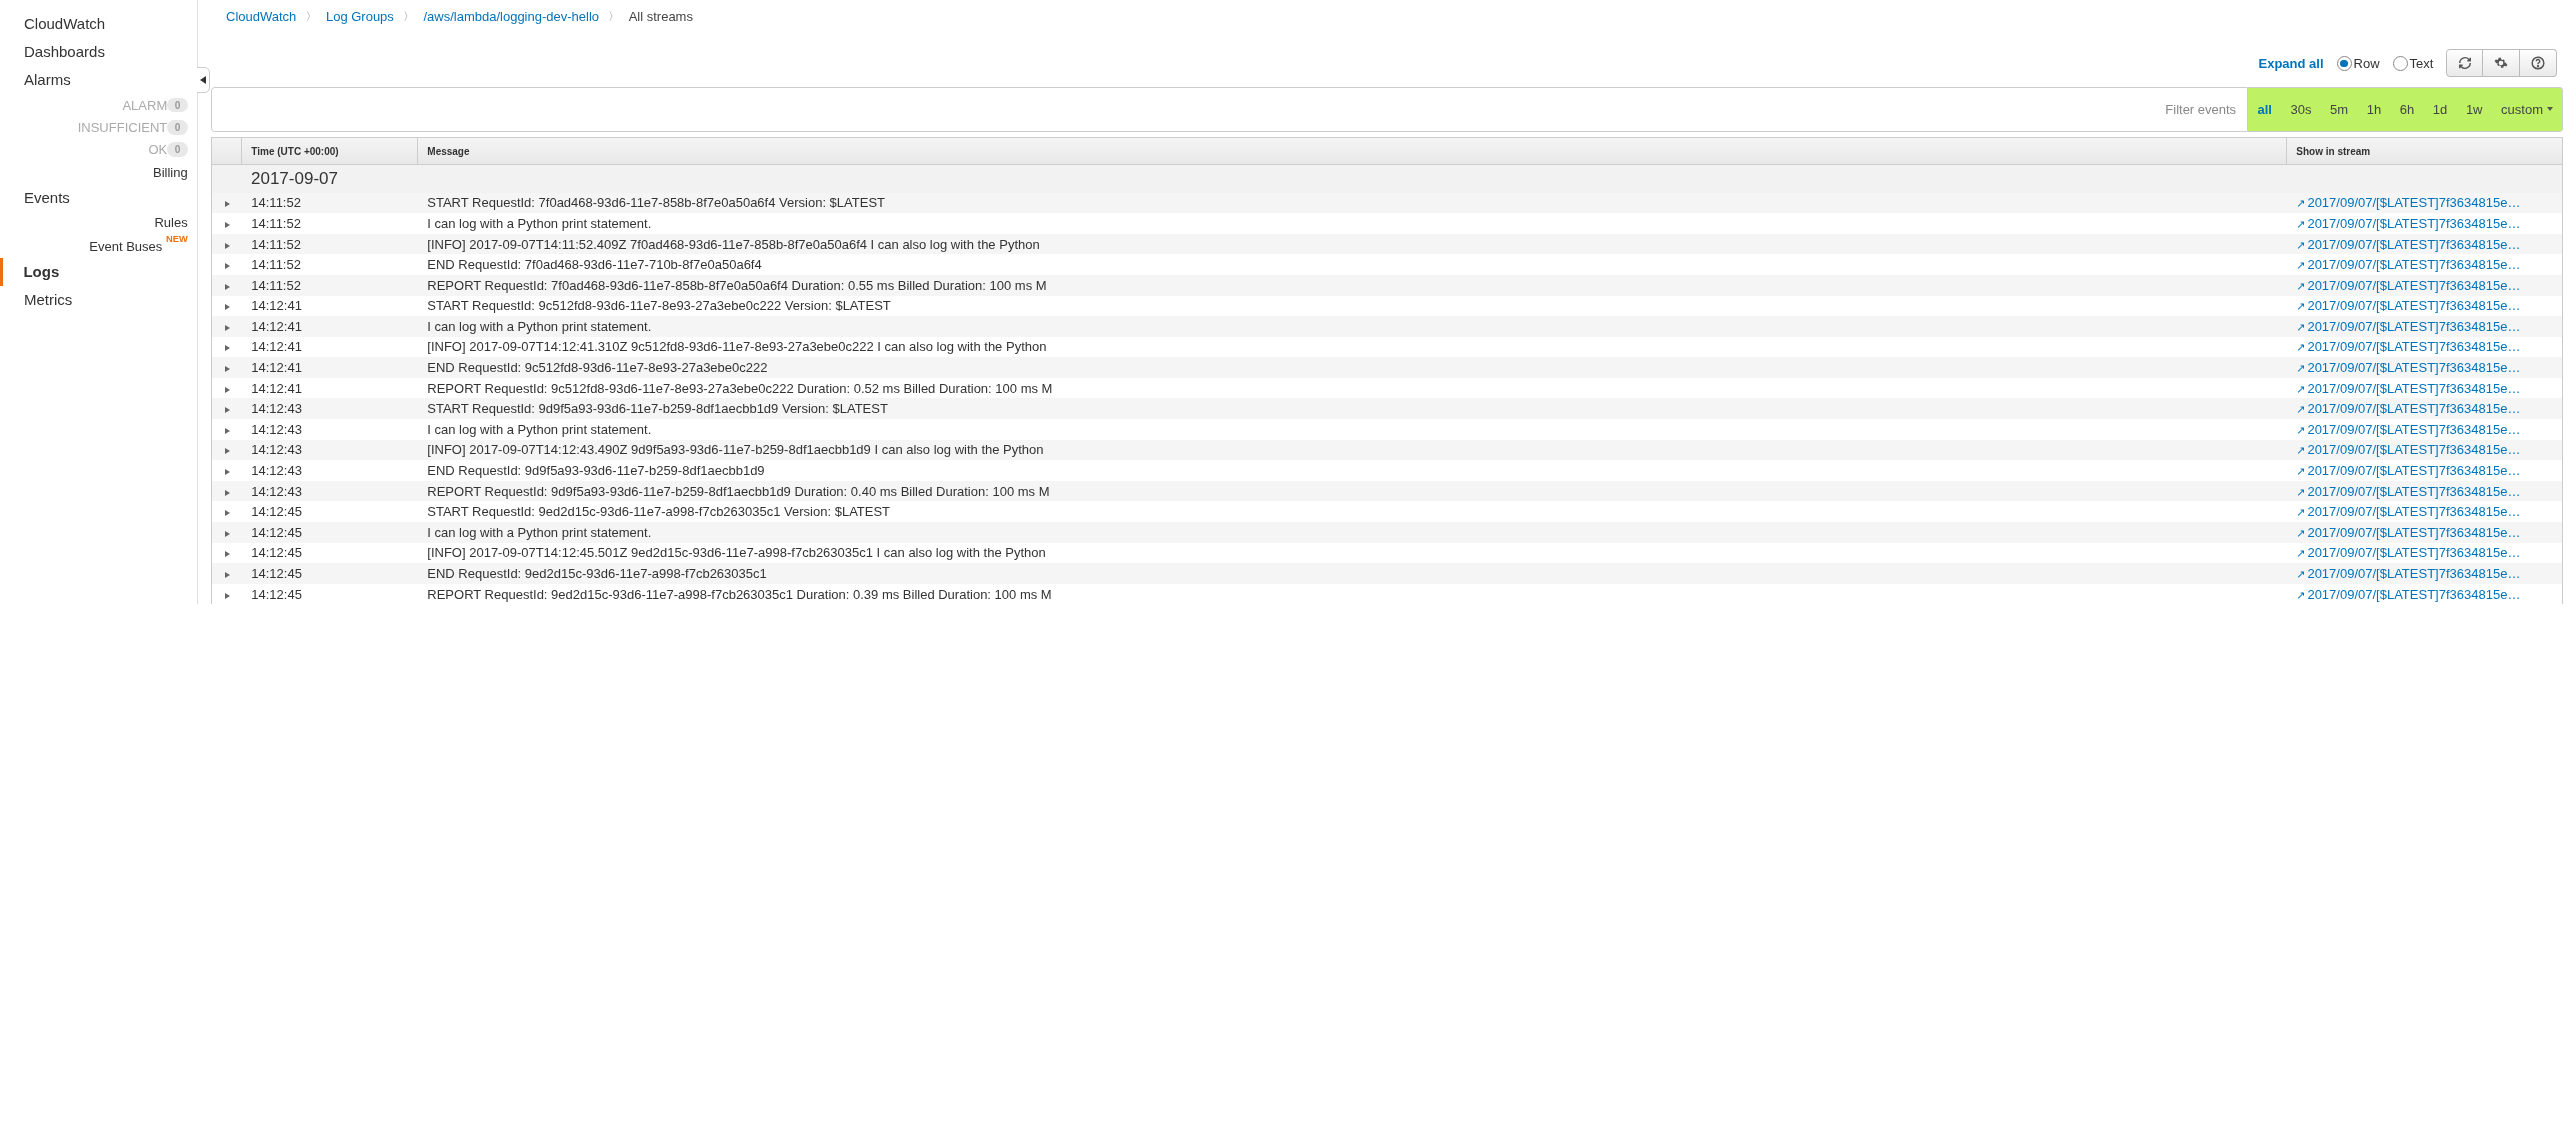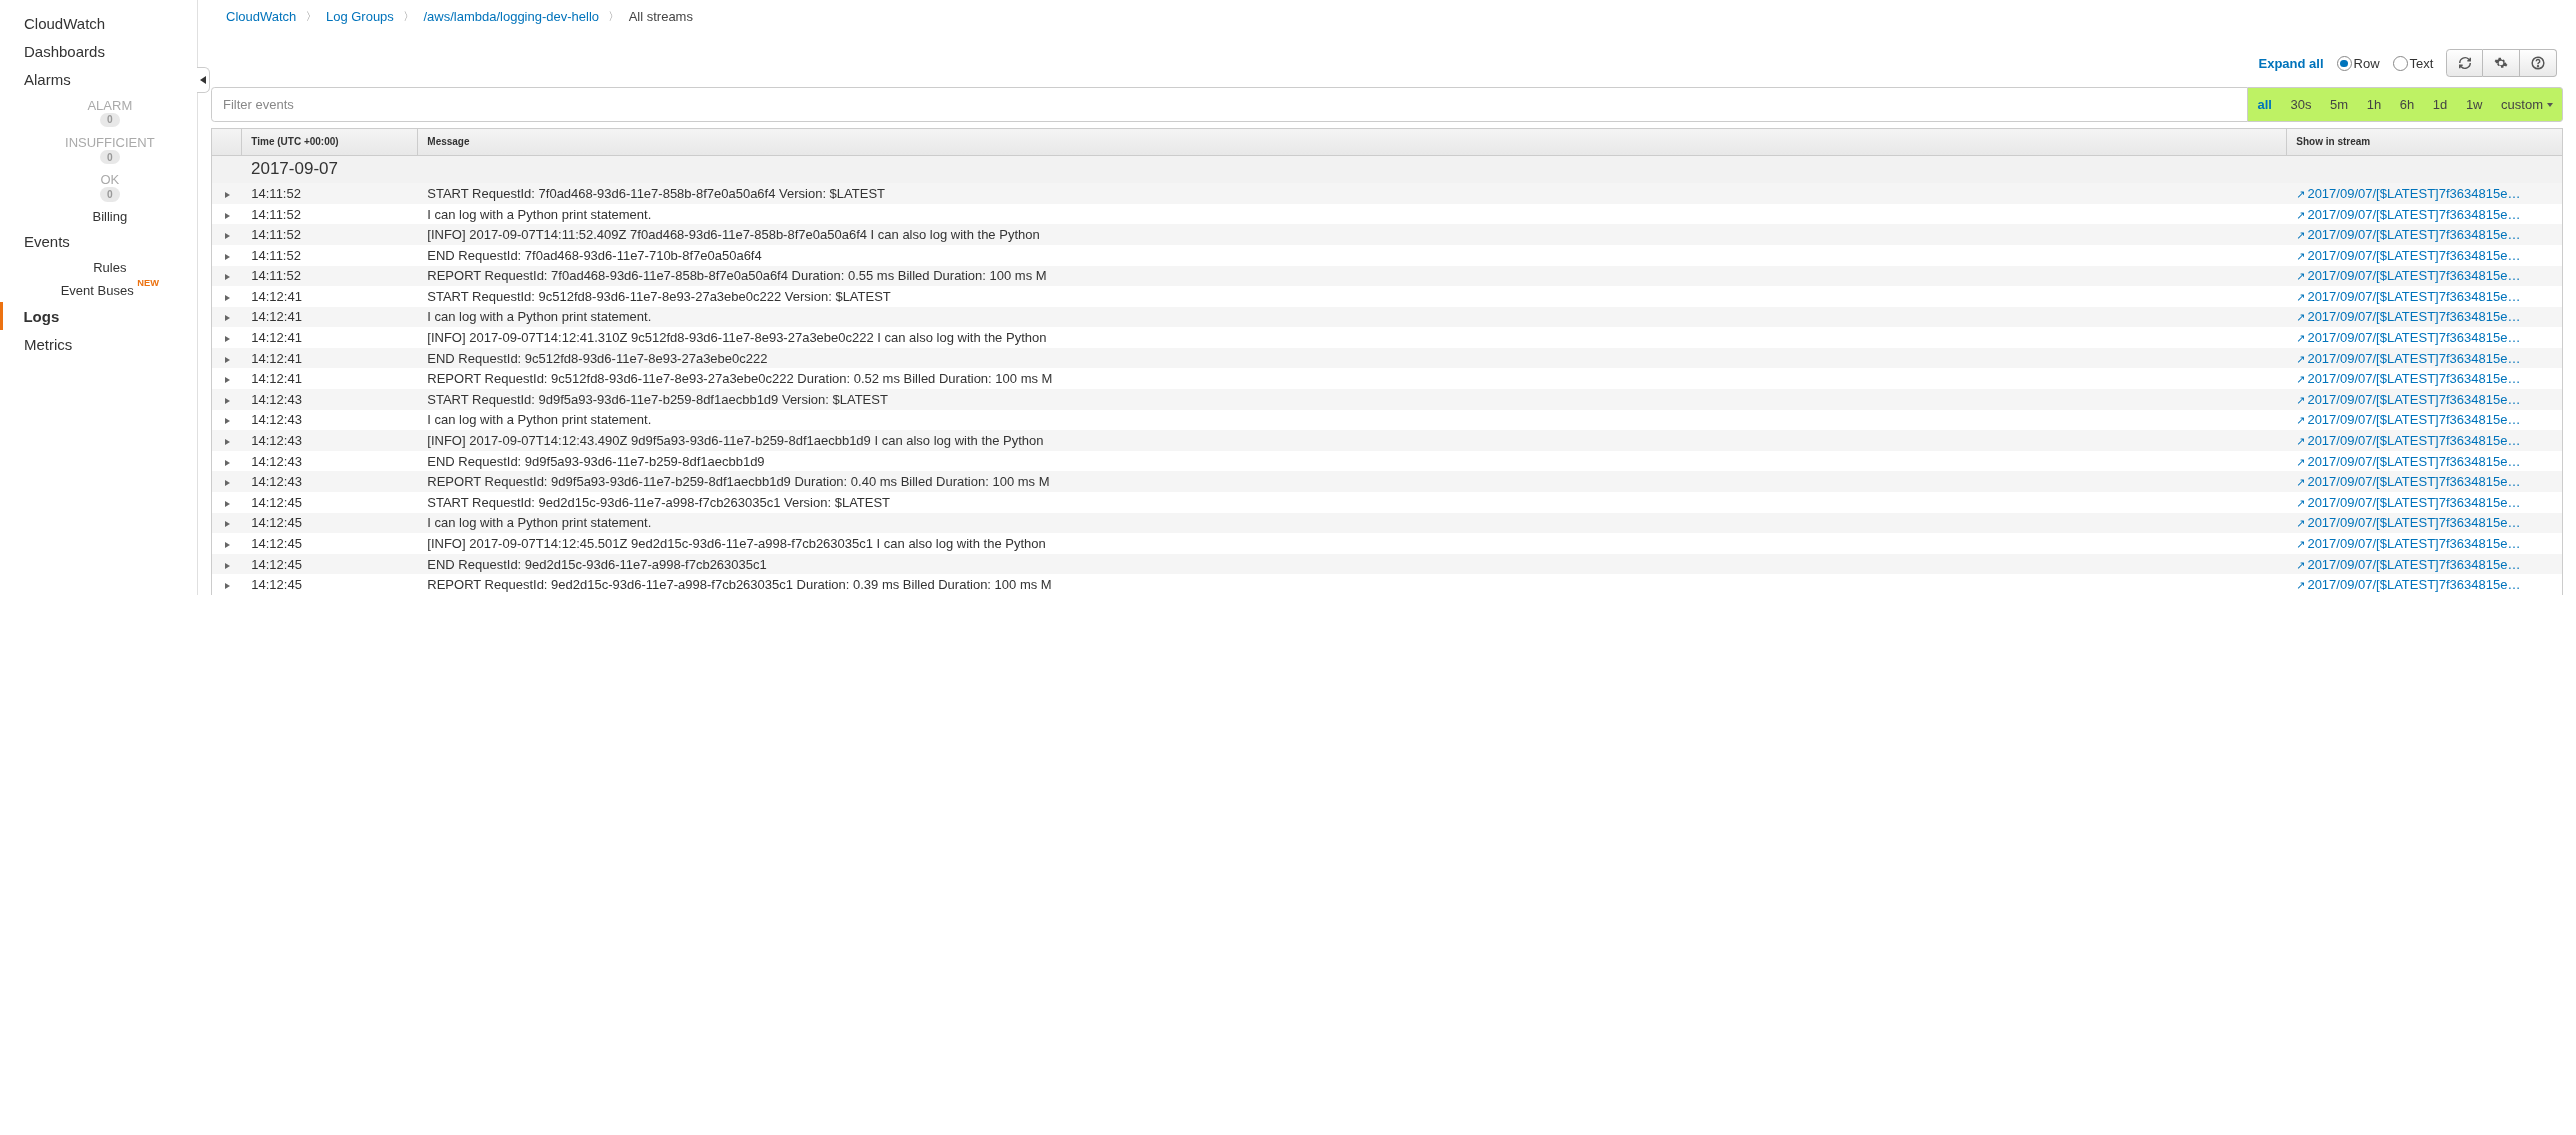--- a/index.html
+++ b/index.html
@@ -42,22 +42,21 @@
     align-items: center;
     justify-content: space-between;
   }
   .sidebar-subitem {
     padding: 3.7px 9.3px 3.7px 32px;
     font-size: 13px;
     color: #333;
     cursor: pointer;
     display: flex;
     align-items: center;
-    justify-content: center;
-    flex-direction: column;
+    justify-content: flex-end;
   }
   .sidebar-subitem.muted { color: #aaa; }
   .sidebar-item.selected {
     font-weight: bold;
     border-left: 3.7px solid #ec7211;
     padding-left: 20.4px;
   }
   .badge-count {
     background: #e8e8e8;
     color: #999;
@@ -118,24 +117,25 @@
   .btn:first-child { border-radius: 3.7px 0 0 3.7px; }
   .btn:last-child { border-radius: 0 3.7px 3.7px 0; }
   .filter-row {
     display: flex; align-items: stretch;
     margin: 0 13px; gap: 0;
   }
   .filter-input {
     flex: 1;
     border: 0.9px solid #ccc;
     border-radius: 3.7px 0 0 3.7px;
-    padding: 4px 11px;
+    padding: 14px 11px;
     font-size: 13px;
     color: #333;
     background: #fff;
+    text-align: right;
   }
   .filter-input::placeholder { color: #888; }
   .time-ranges {
     display: flex;
     border: 0.9px solid #ccc;
     border-left: none;
     border-radius: 0 3.7px 3.7px 0;
     background: #bef264;
   }
   .time-range {

